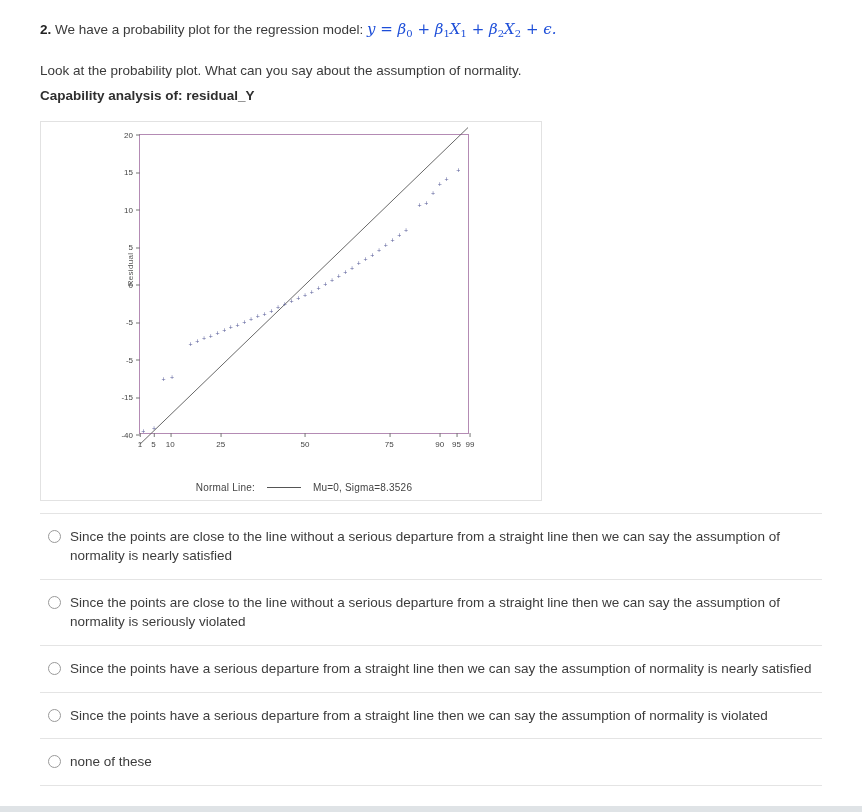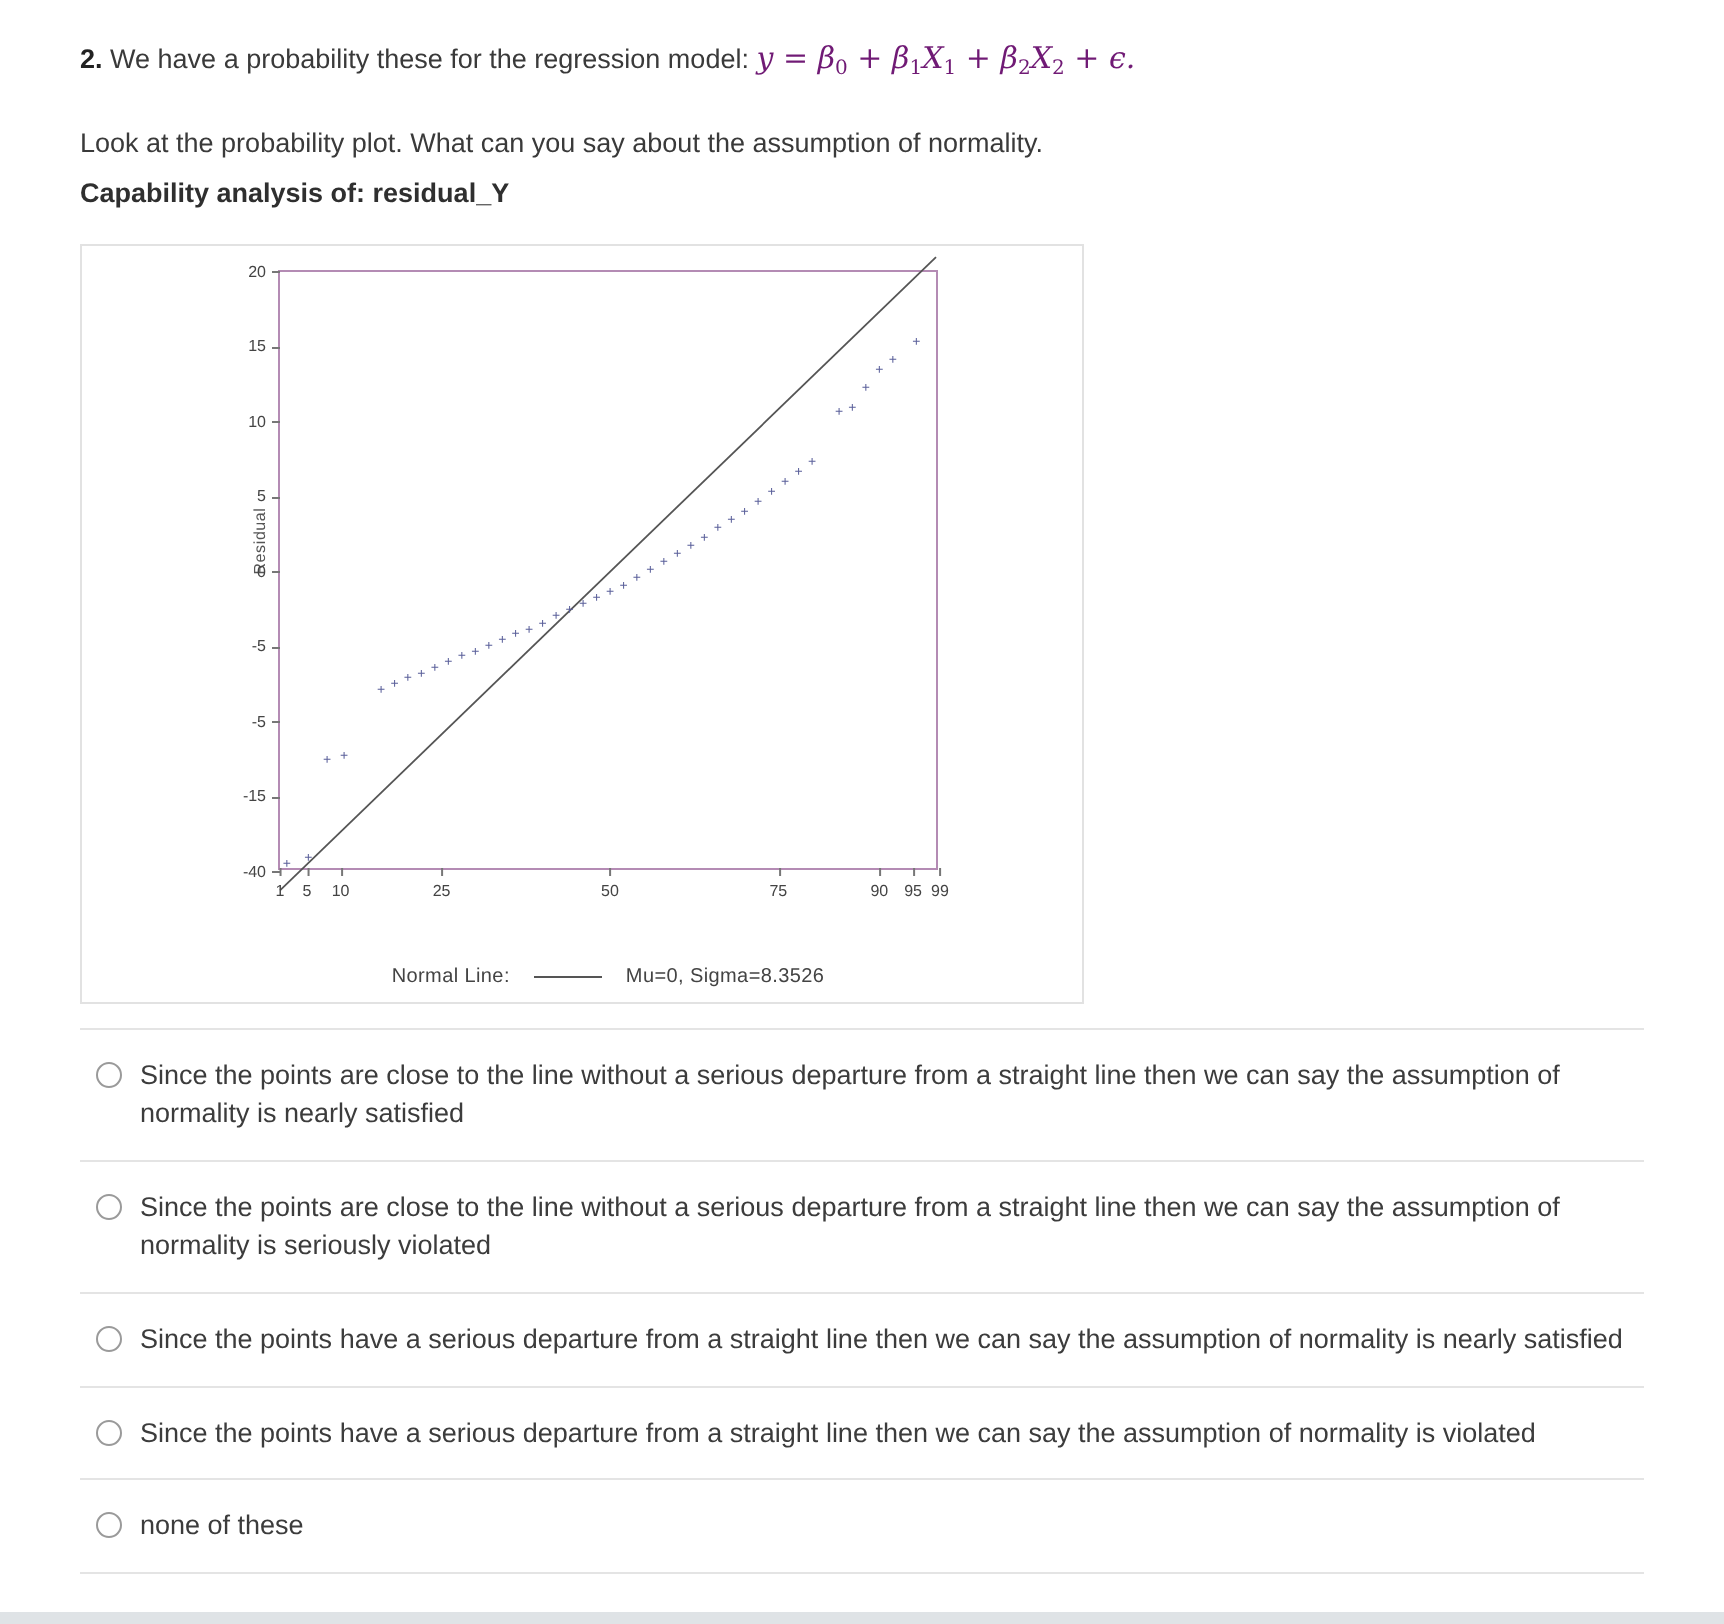--- a/index.html
+++ b/index.html
@@ -24,21 +24,21 @@
     line-height: 1.5;
   }
   .q-num {
     font-weight: bold;
     color: #222;
   }
   .formula {
     font-family: "DejaVu Serif", serif;
     font-style: italic;
     font-size: 15px;
-    color: #701a75;
+    color: #1d4ed8;
     white-space: nowrap;
   }
   .formula .sub {
     font-size: 10px;
     vertical-align: -0.28em;
     font-style: normal;
   }
   .formula .op {
     font-style: normal;
   }
@@ -201,21 +201,21 @@
   }
 </style>
 </head>
 <body>
 
 <div id="page">
 
   <div class="q-wrap">
     <div class="q-line">
       <span class="q-num">2.</span>
-      <span>We have a probability these for the regression model:</span>
+      <span>We have a probability plot for the regression model:</span>
       <span class="formula">y <span class="op">=</span> β<span class="sub">0</span> <span class="op">+</span> β<span class="sub">1</span>X<span class="sub">1</span> <span class="op">+</span> β<span class="sub">2</span>X<span class="sub">2</span> <span class="op">+</span> ϵ.</span>
     </div>
 
     <div class="prompt">Look at the probability plot.  What can you say about the assumption of normality.</div>
     <div class="cap-title">Capability analysis of: residual_Y</div>
 
     <div class="chart-box">
       <div class="plot-area">
         <div class="y-axis-label">Residual</div>
         <svg class="fitline" viewBox="0 0 330 300" preserveAspectRatio="none">

